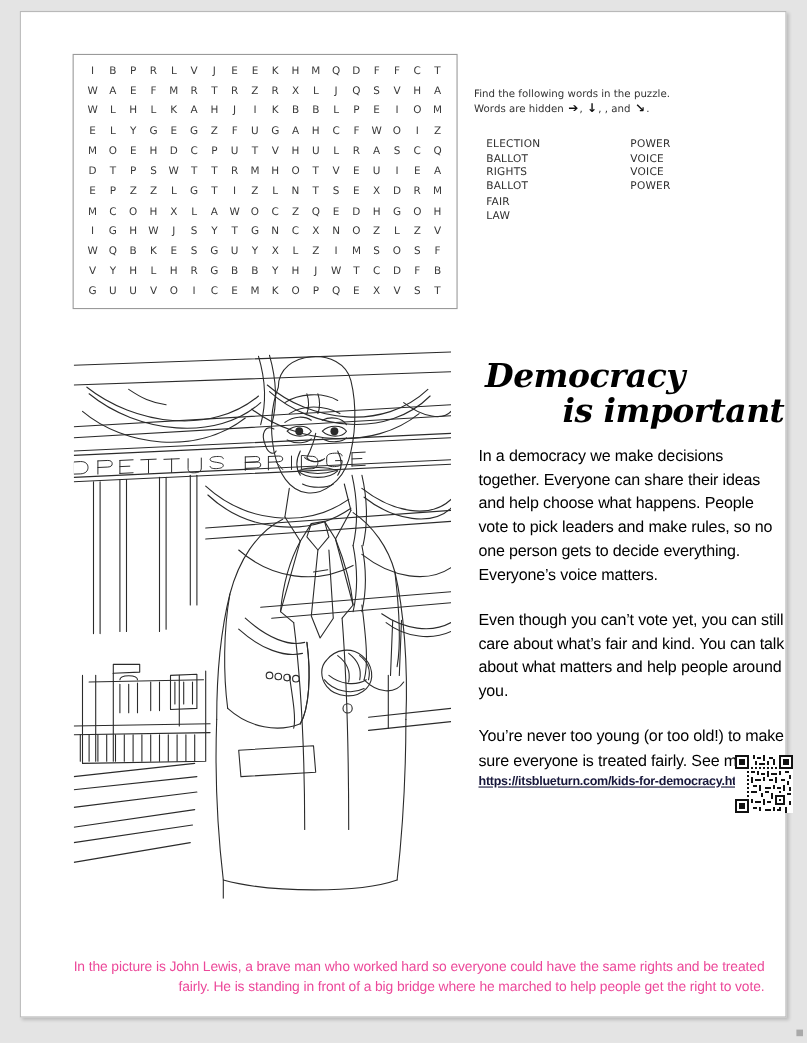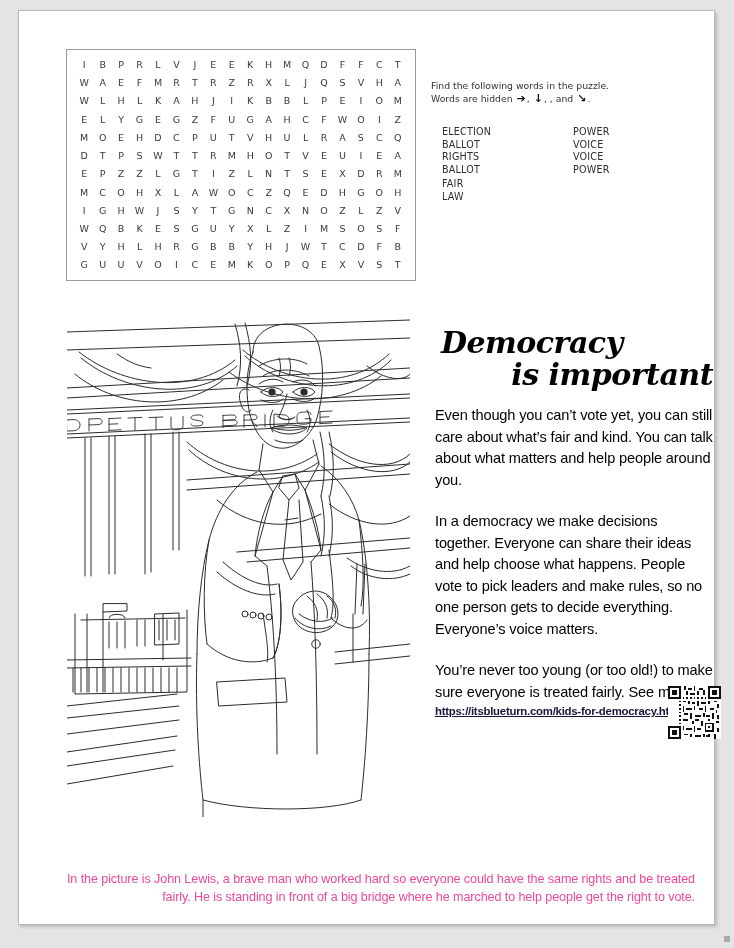--- a/index.html
+++ b/index.html
@@ -643,22 +643,22 @@
         </g>
       </svg>
     </div>
 
     <div class="article">
       <div class="headline">
         <span>Democracy</span>
         <span class="l2">is important</span>
       </div>
 
+      <p class="para">In a democracy we make decisions together. Everyone can share their ideas and help choose what happens. People vote to pick leaders and make rules, so no one person gets to decide everything. Everyone’s voice matters.</p>
       <p class="para">Even though you can’t vote yet, you can still care about what’s fair and kind. You can talk about what matters and help people around you.</p>
-      <p class="para">In a democracy we make decisions together. Everyone can share their ideas and help choose what happens. People vote to pick leaders and make rules, so no one person gets to decide everything. Everyone’s voice matters.</p>
 
       <div class="para para-qr para-last">
         <span>You’re never too young (or too old!) to make sure everyone is treated fairly. See more at:</span>
         <span class="qr">
           <svg width="53" height="53" viewBox="0 0 29 29" shape-rendering="crispEdges" xmlns="http://www.w3.org/2000/svg">
             <rect width="29" height="29" fill="#ffffff"></rect>
             <g fill="#111111">
 
               <rect x="0" y="0" width="7" height="1"></rect>
                 <rect x="0" y="6" width="7" height="1"></rect>

